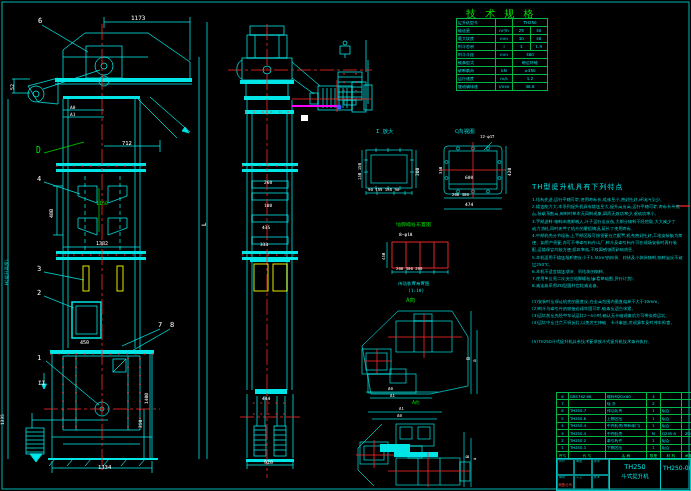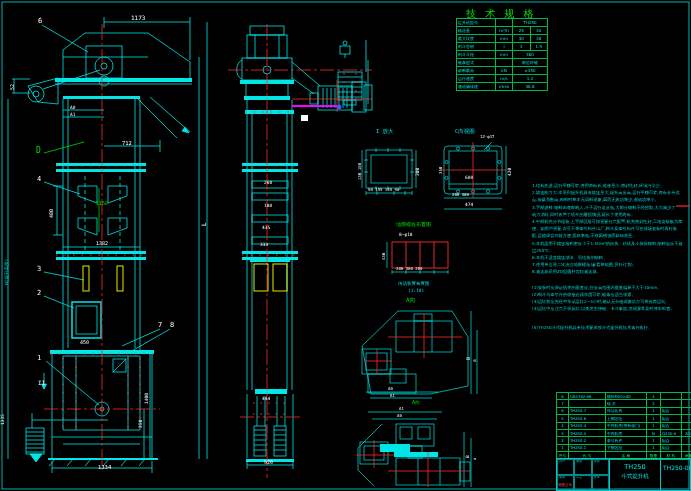--- a/index.html
+++ b/index.html
@@ -455,20 +455,21 @@
   </tr>
   <tr>
     <td>驱动轴转速</td>
     <td class="ct">r/min</td>
     <td colspan="2" class="ct">48.8</td>
   </tr>
 </tbody>
     </table>
 
 <div class="notes">
+  <div class="ntitle">TH型提升机具有下列特点</div>
   <div class="nline">1.结构先进,运行平稳可靠,使用寿命长,维修量小,密封性好,环境污染少。</div>
   <div class="nline">2.输送能力大:本系列提升机具有输送量大,提升高度高,运行平稳可靠,寿命长等优</div>
   <div class="nline">  点,装载系数高,卸料时基本无回料现象,因而无效功率少,驱动功率小。</div>
   <div class="nline">3.下部进料:物料由底部喂入,斗子运行速度低,大部分物料不经挖取,大大减少了</div>
   <div class="nline">  动力消耗,同时改善了机件的磨损情况,延长了使用寿命。</div>
   <div class="nline">4.中部机壳分节组装,上下部区段可按需要任意配置,机壳密封性好,工地安装极为简</div>
   <div class="nline">  便。如用户需要,亦可不带牵引构件出厂,料斗及牵引构件可在现场安装时再行装</div>
   <div class="nline">  配,运输保管均较方便,损坏率低,不致因锈蚀而影响质量。</div>
   <div class="nline">5.本机适用于输送堆积密度小于1.5t/m³的粉状、粒状及小块状物料,物料温度不超</div>
   <div class="nline">  过250℃。</div>

